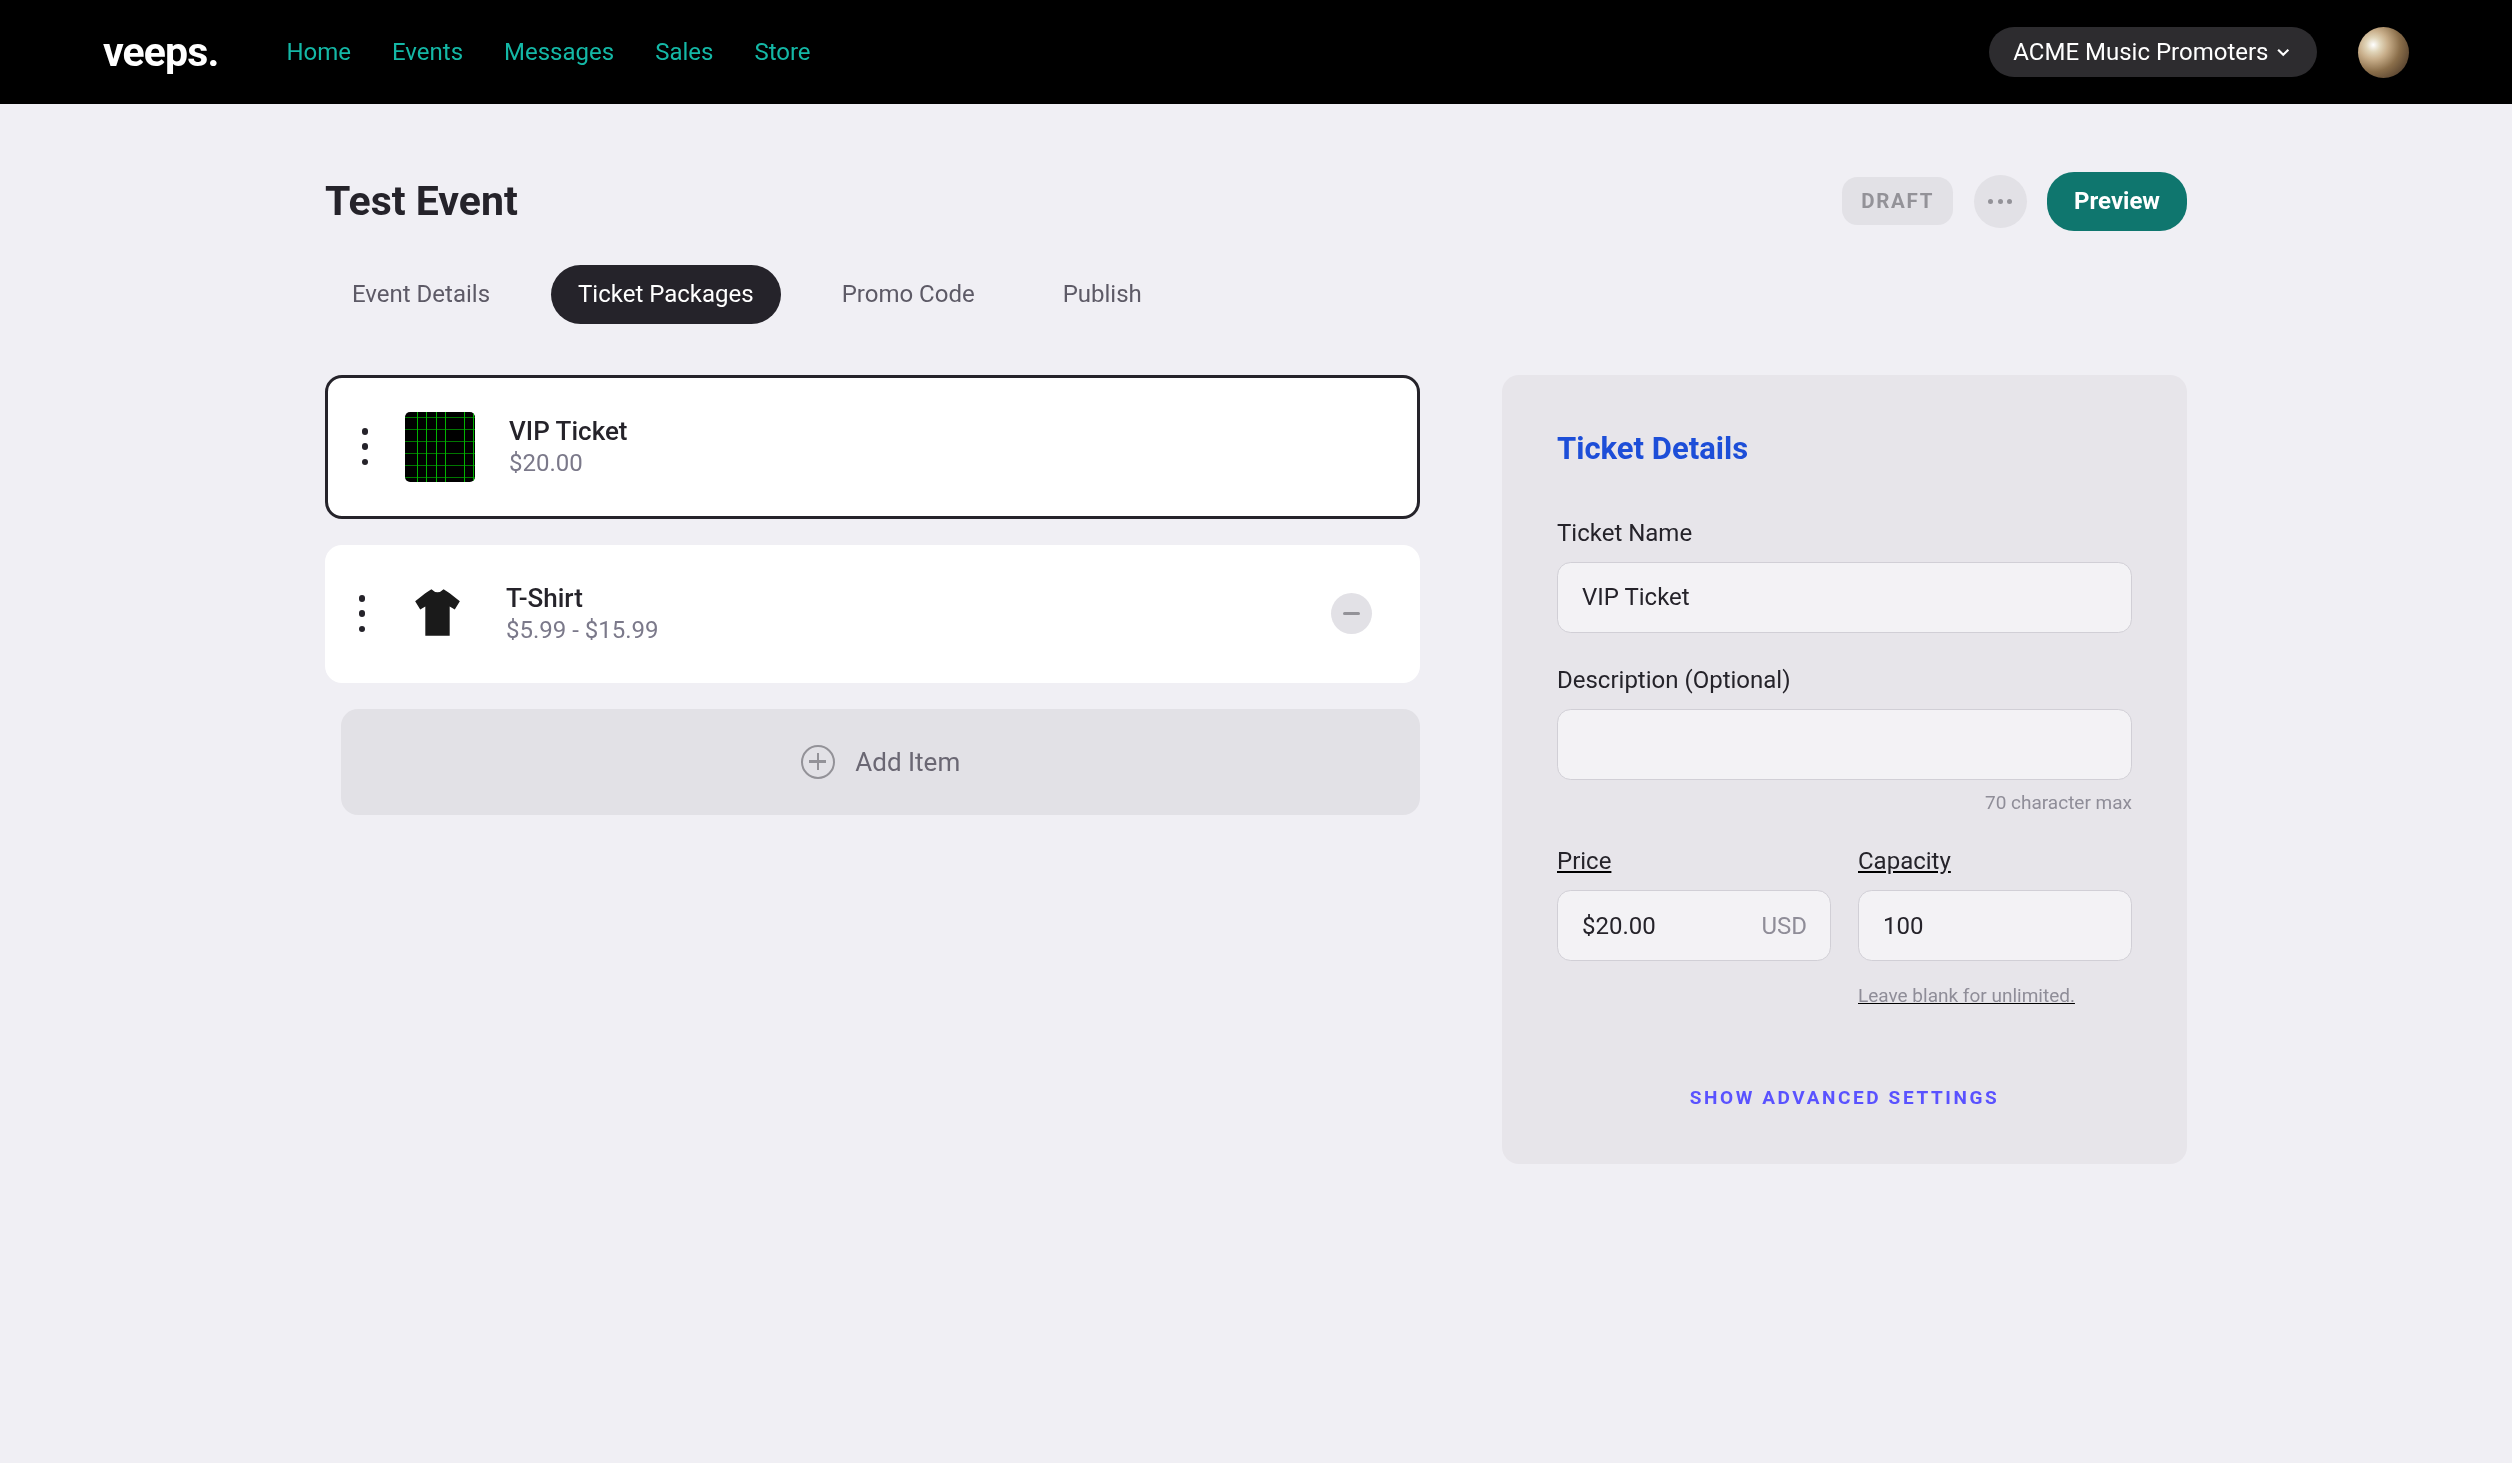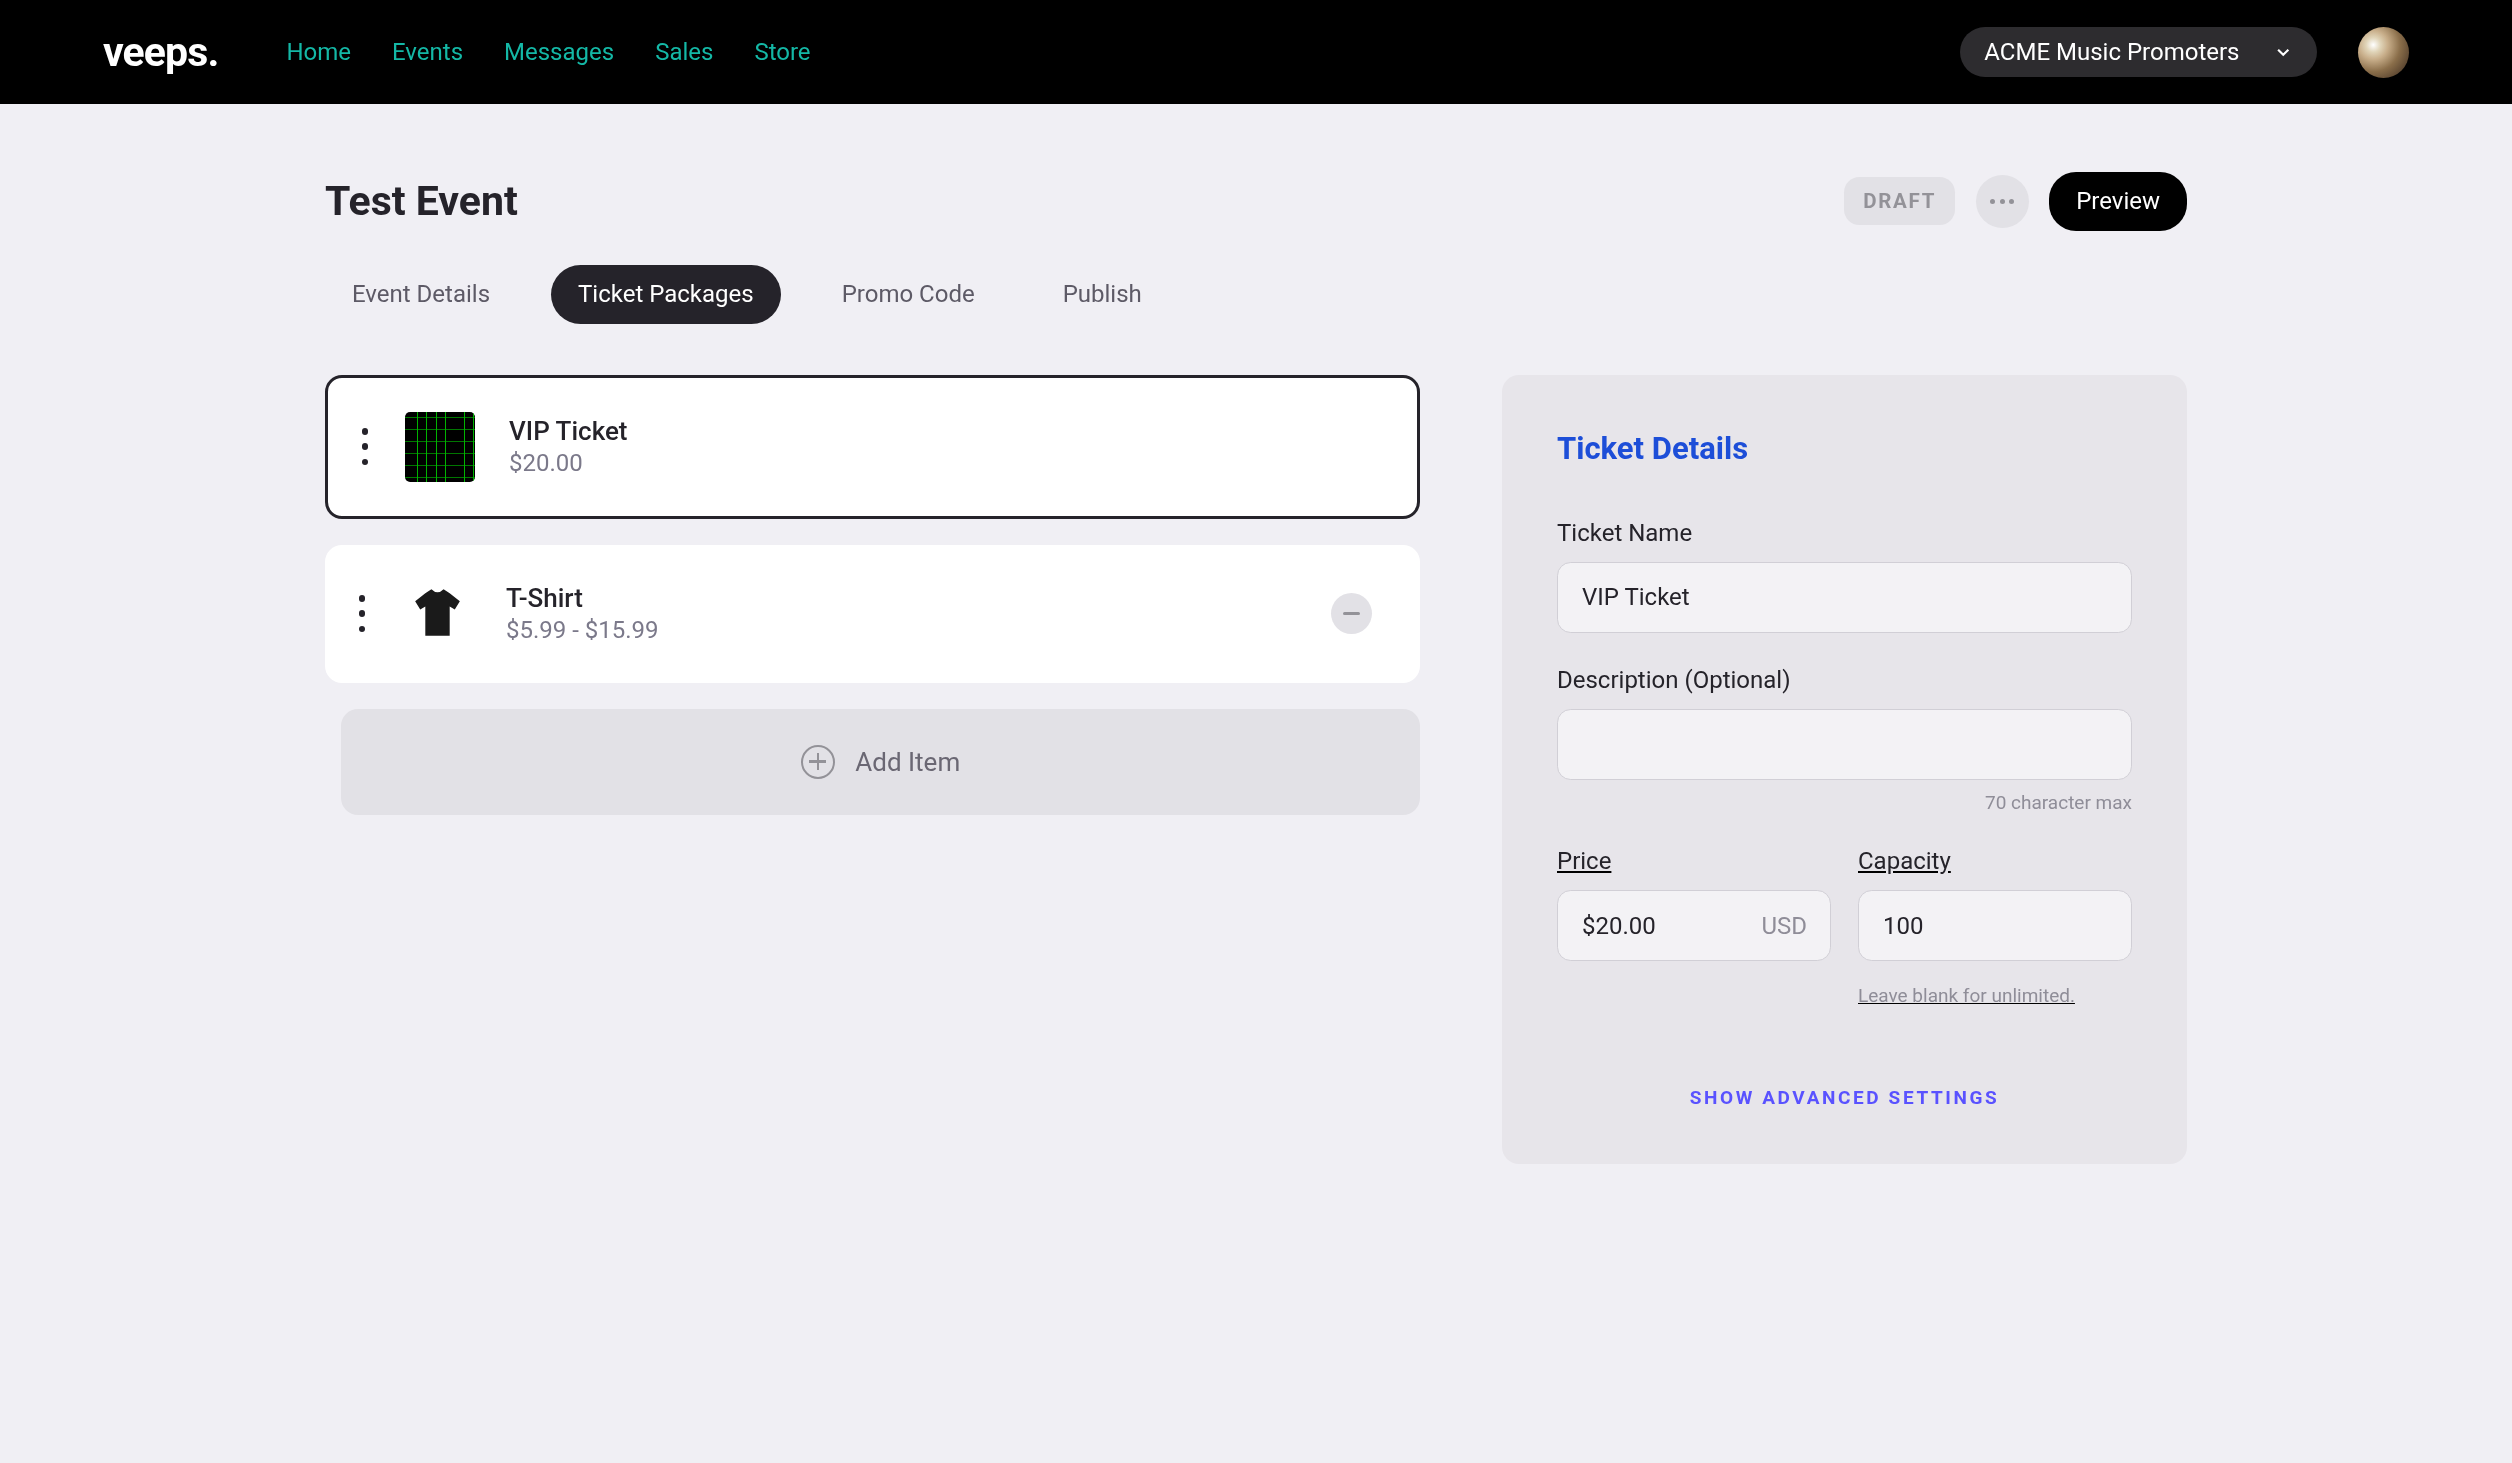--- a/index.html
+++ b/index.html
@@ -42,21 +42,21 @@
       align-items: center;
       gap: 41px;
     }
     .org-selector {
       background: #2d2c2f;
       color: #fff;
       padding: 11px 24px;
       border-radius: 26px;
       display: flex;
       align-items: center;
-      gap: 33px;
+      gap: 4px;
       font-size: 24px;
       cursor: pointer;
     }
     .chevron-down {
       width: 20.5px;
       height: 20.5px;
     }
     .avatar {
       width: 51px;
       height: 51px;
@@ -105,26 +105,26 @@
       display: flex;
       gap: 4.3px;
     }
     .dots .dot {
       width: 5.1px;
       height: 5.1px;
       border-radius: 50%;
       background: #939298;
     }
     .preview-button {
-      background: #000000;
+      background: #0f766e;
       color: #fff;
       padding: 15.4px 27px;
       border-radius: 27px;
       font-size: 24px;
-      font-weight: 400;
+      font-weight: 700;
       cursor: pointer;
     }
     .tabs {
       display: flex;
       gap: 34px;
       margin-bottom: 51px;
     }
     .tab {
       padding: 15.4px 27px;
       border-radius: 31px;

